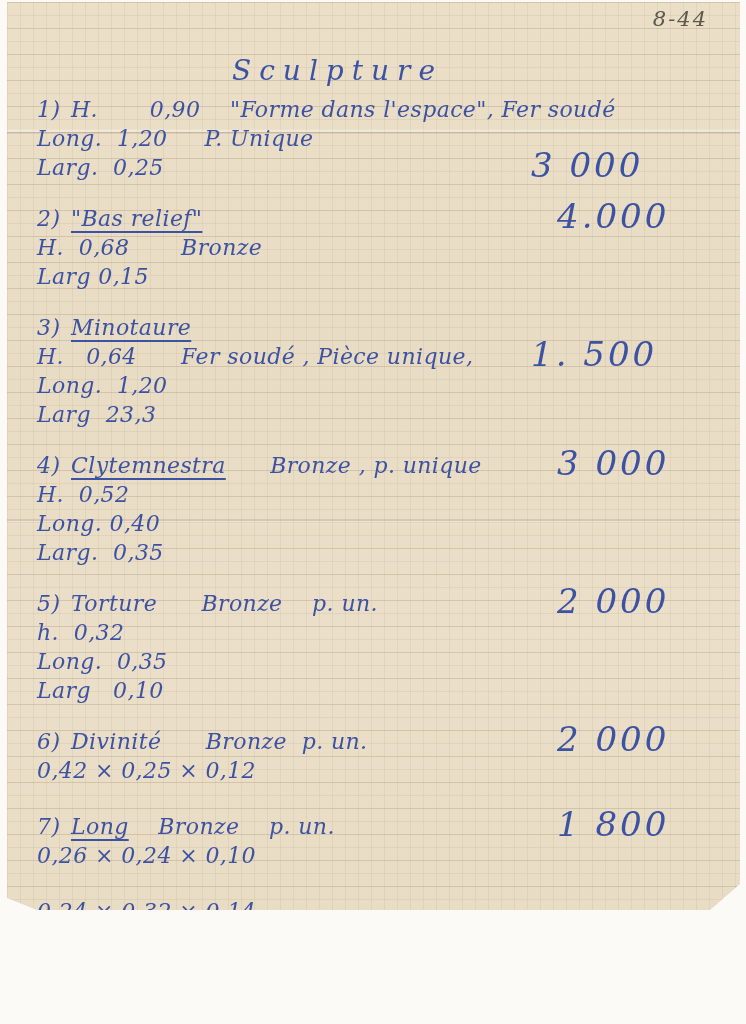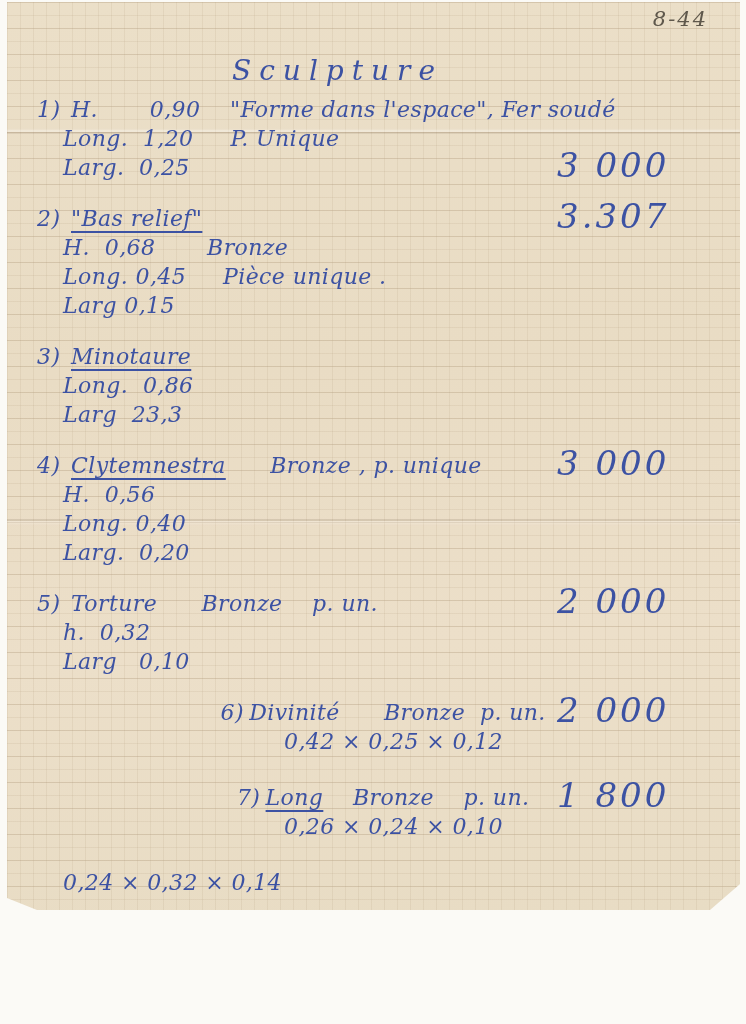--- a/index.html
+++ b/index.html
@@ -57,30 +57,30 @@
     font-style: italic;
     letter-spacing: 8px;
     transform: translateX(-36px);
   }
   .items {
     margin-top: 8px;
     padding-left: 30px;
     padding-right: 16px;
   }
   .item { margin-bottom: 22px; }
-  .item:nth-child(6), .item:nth-child(7) { margin-bottom: 27px; text-align: center; }
+  .item:nth-child(6), .item:nth-child(7) { margin-bottom: 27px; }
   .line {
     position: relative;
     white-space: pre-wrap;
     font-size: 22px;
     line-height: 29px;
     font-style: italic;
     letter-spacing: 0.4px;
   }
-  .line.indent { margin-left: 26px; }
+  .line.indent { }
   .num { display: inline-block; min-width: 34px; }
   .uline {
     text-decoration: underline;
     text-underline-offset: 5px;
     text-decoration-thickness: 1.5px;
   }
   .price {
     position: absolute;
     left: 520px;
     top: -2px;
@@ -101,39 +101,40 @@
 
   <h1 class="doc-title ink">Sculpture</h1>
 
   <div class="items">
       <div class="item">
         <div class="line ink"><span class="num">1)</span>H.       0,90    "Forme dans l'espace", Fer soudé</div>
         <div class="line ink indent">Long.  1,20     P. Unique</div>
         <div class="line ink indent">Larg.  0,25<span class="price">3 000</span></div>
       </div>
       <div class="item">
-        <div class="line ink"><span class="num">2)</span><span class="uline">"Bas relief"</span><span class="price">3.307</span></div>
+        <div class="line ink"><span class="num">2)</span><span class="uline">"Bas relief"</span><span class="price">4.000</span></div>
         <div class="line ink indent">H.  0,68       Bronze</div>
-        <div class="line ink indent">Long. 0,45     Pièce unique .</div>
         <div class="line ink indent">Larg 0,15</div>
       </div>
       <div class="item">
         <div class="line ink"><span class="num">3)</span><span class="uline">Minotaure</span></div>
-        <div class="line ink indent">Long.  0,86</div>
+        <div class="line ink indent">H.   0,64      Fer soudé , Pièce unique,<span class="price">1. 500</span></div>
+        <div class="line ink indent">Long.  1,20</div>
         <div class="line ink indent">Larg  23,3</div>
       </div>
       <div class="item">
         <div class="line ink"><span class="num">4)</span><span class="uline">Clytemnestra</span>      Bronze , p. unique<span class="price">3 000</span></div>
-        <div class="line ink indent">H.  0,56</div>
+        <div class="line ink indent">H.  0,52</div>
         <div class="line ink indent">Long. 0,40</div>
-        <div class="line ink indent">Larg.  0,20</div>
+        <div class="line ink indent">Larg.  0,35</div>
       </div>
       <div class="item">
         <div class="line ink"><span class="num">5)</span>Torture      Bronze    p. un.<span class="price">2 000</span></div>
         <div class="line ink indent">h.  0,32</div>
+        <div class="line ink indent">Long.  0,35</div>
         <div class="line ink indent">Larg   0,10</div>
       </div>
       <div class="item">
         <div class="line ink"><span class="num">6)</span>Divinité      Bronze  p. un.<span class="price">2 000</span></div>
         <div class="line ink indent">0,42 × 0,25 × 0,12</div>
       </div>
       <div class="item">
         <div class="line ink"><span class="num">7)</span><span class="uline">Long</span>    Bronze    p. un.<span class="price">1 800</span></div>
         <div class="line ink indent">0,26 × 0,24 × 0,10</div>
       </div>

